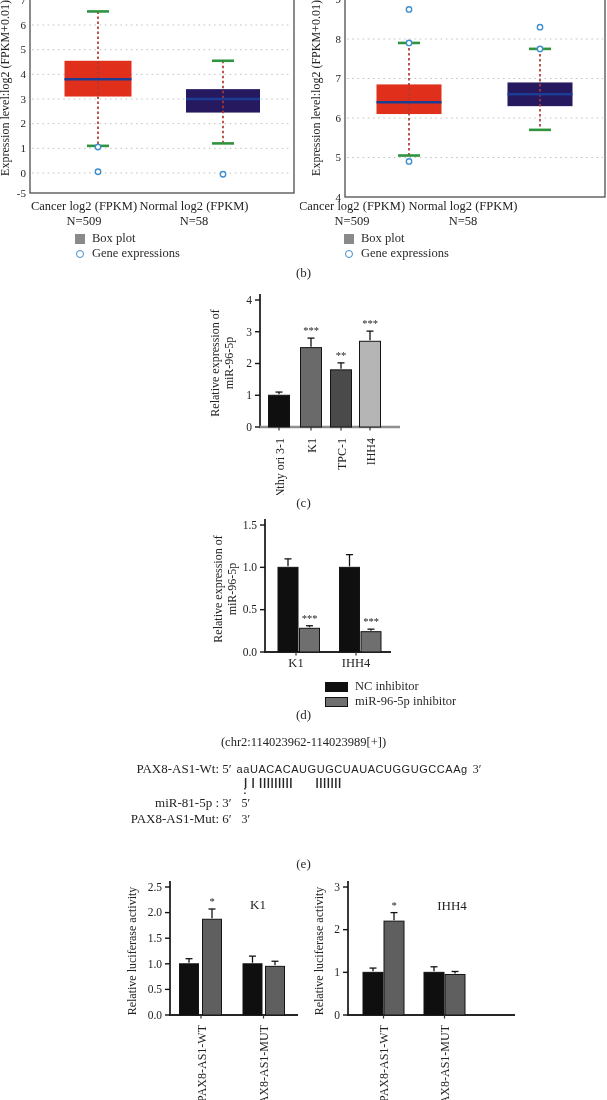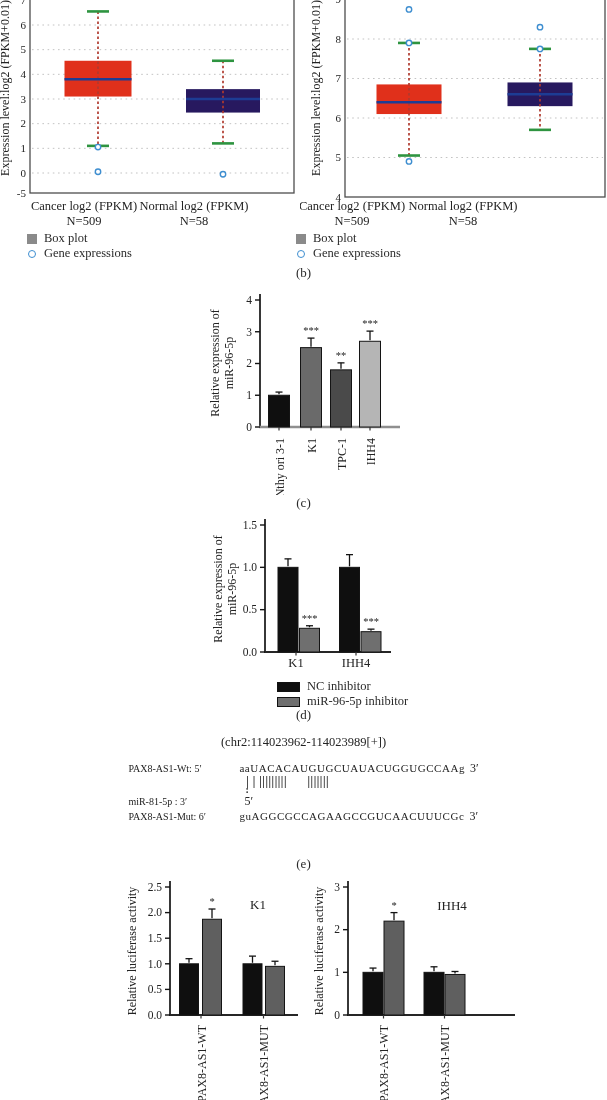--- a/index.html
+++ b/index.html
@@ -2,32 +2,32 @@
 <html><head>
 <meta charset="utf-8">
 <style>
   html,body{margin:0;padding:0;background:#fff;}
   .fig{position:relative;width:607px;height:1100px;background:#fff;
        font-family:"Liberation Serif",serif;color:#222;overflow:hidden;}
   .fig svg{position:absolute;display:block;}
   svg text{font-family:"Liberation Serif",serif;fill:#232323;}
   .cap{position:absolute;left:0;width:100%;text-align:center;font-size:13px;color:#2a2a2a;}
   .legend{position:absolute;font-size:12.5px;color:#2a2a2a;}
-  .legend .lrow{display:flex;align-items:center;height:15px;}
+  .legend .lrow{display:flex;align-items:center;height:15px;margin-left:48px;}
   .legend .sw-square{width:10px;height:10px;background:#8a8a8a;margin-right:7px;flex:0 0 auto;}
   .legend .sw-circle{width:6px;height:6px;border:1.6px solid #3e8ed0;border-radius:50%;
        margin:0 8px 0 1px;flex:0 0 auto;background:#fff;}
   .legend .sw-bar{width:21px;height:8px;border:1px solid #111;margin-right:7px;flex:0 0 auto;}
   .seq{position:absolute;top:734px;left:0;width:100%;text-align:center;color:#232323;}
   .seq-title{font-size:12.5px;line-height:16px;}
   .seq-sub{font-size:12.5px;line-height:16px;margin-bottom:11px;}
   .seq-rows{display:inline-block;text-align:left;}
   .seq-row{display:flex;align-items:baseline;line-height:15px;}
-  .sl{width:106px;margin-right:5px;font-size:10px;white-space:pre;}
-  .sq{font-family:Liberation Serif, serif;font-size:11px;letter-spacing:.55px;white-space:pre;}
+  .sl{width:106px;text-align:right;margin-right:5px;font-size:13px;white-space:pre;}
+  .sq{font-family:Liberation Sans, sans-serif;font-size:11px;letter-spacing:.55px;white-space:pre;}
   .st{font-size:12px;margin-left:5px;}
   .row-bars{height:10px;}
   .row-bars .sq{font-weight:bold;font-size:11.5px;line-height:10px;}
   .row-wob{height:8px;}
   .row-wob .sq{font-weight:bold;font-size:10px;line-height:7px;}
 </style>
 </head>
 <body>
 
 <div class="fig">
@@ -227,21 +227,20 @@
       <div class="seq-row row-wob">
         <span class="sl"></span>
         <span class="sq">  :</span>
       </div>
       <div class="seq-row">
         <span class="sl">miR-81-5p : 3′</span>
         <span class="st">5′</span>
       </div>
       <div class="seq-row">
         <span class="sl">PAX8-AS1-Mut: 6′</span>
-        <span class="sq">guAGGCGCCAGAAGCCGUCAACUUUCGc</span>
         <span class="st">3′</span>
       </div>
     </div>
   </div>
   <div class="cap" style="top:856px;">(e)</div>
 
   <svg width="190" height="232" style="left: 120px; top: 868px;">
       <line x1="50" y1="13" x2="50" y2="147" stroke="#141414" stroke-width="1.7"></line>
       <line x1="49" y1="147" x2="178" y2="147" stroke="#262626" stroke-width="1.8"></line>
       <line x1="45" y1="147" x2="50" y2="147" stroke="#141414" stroke-width="1.4"></line>

